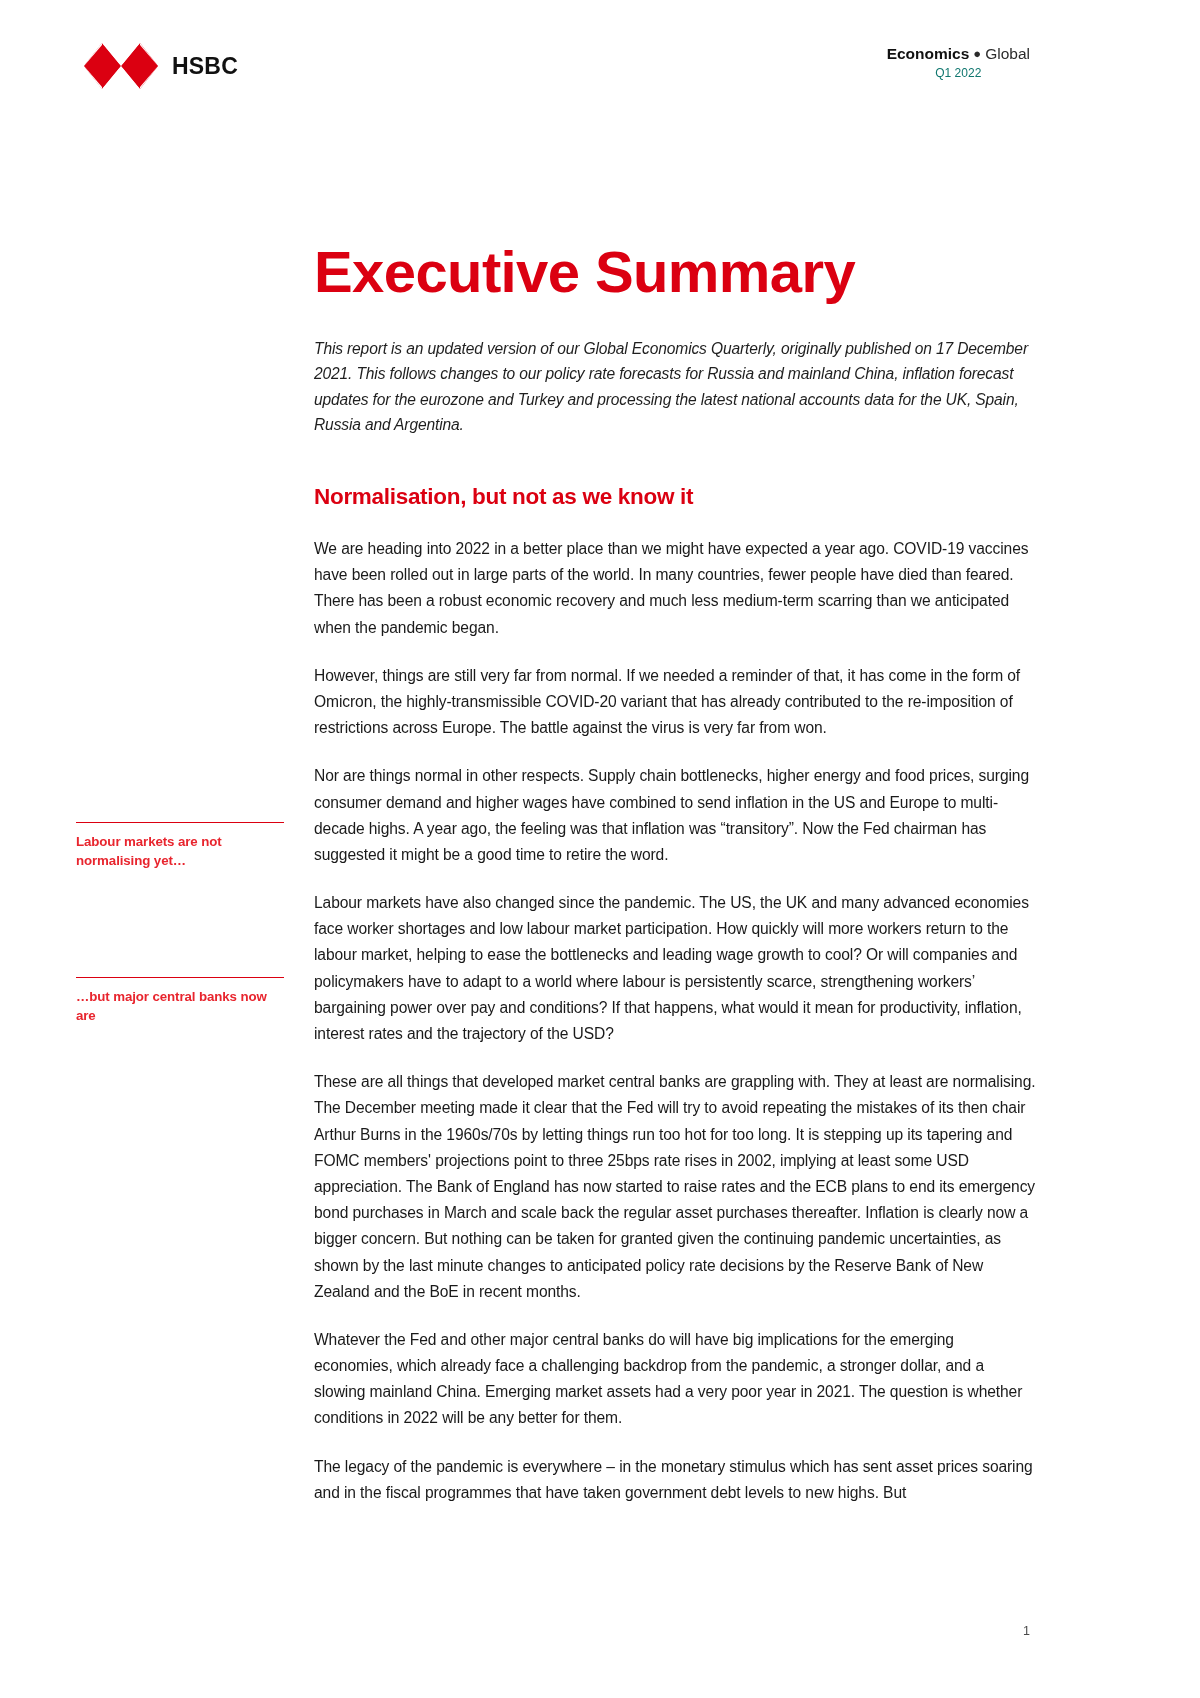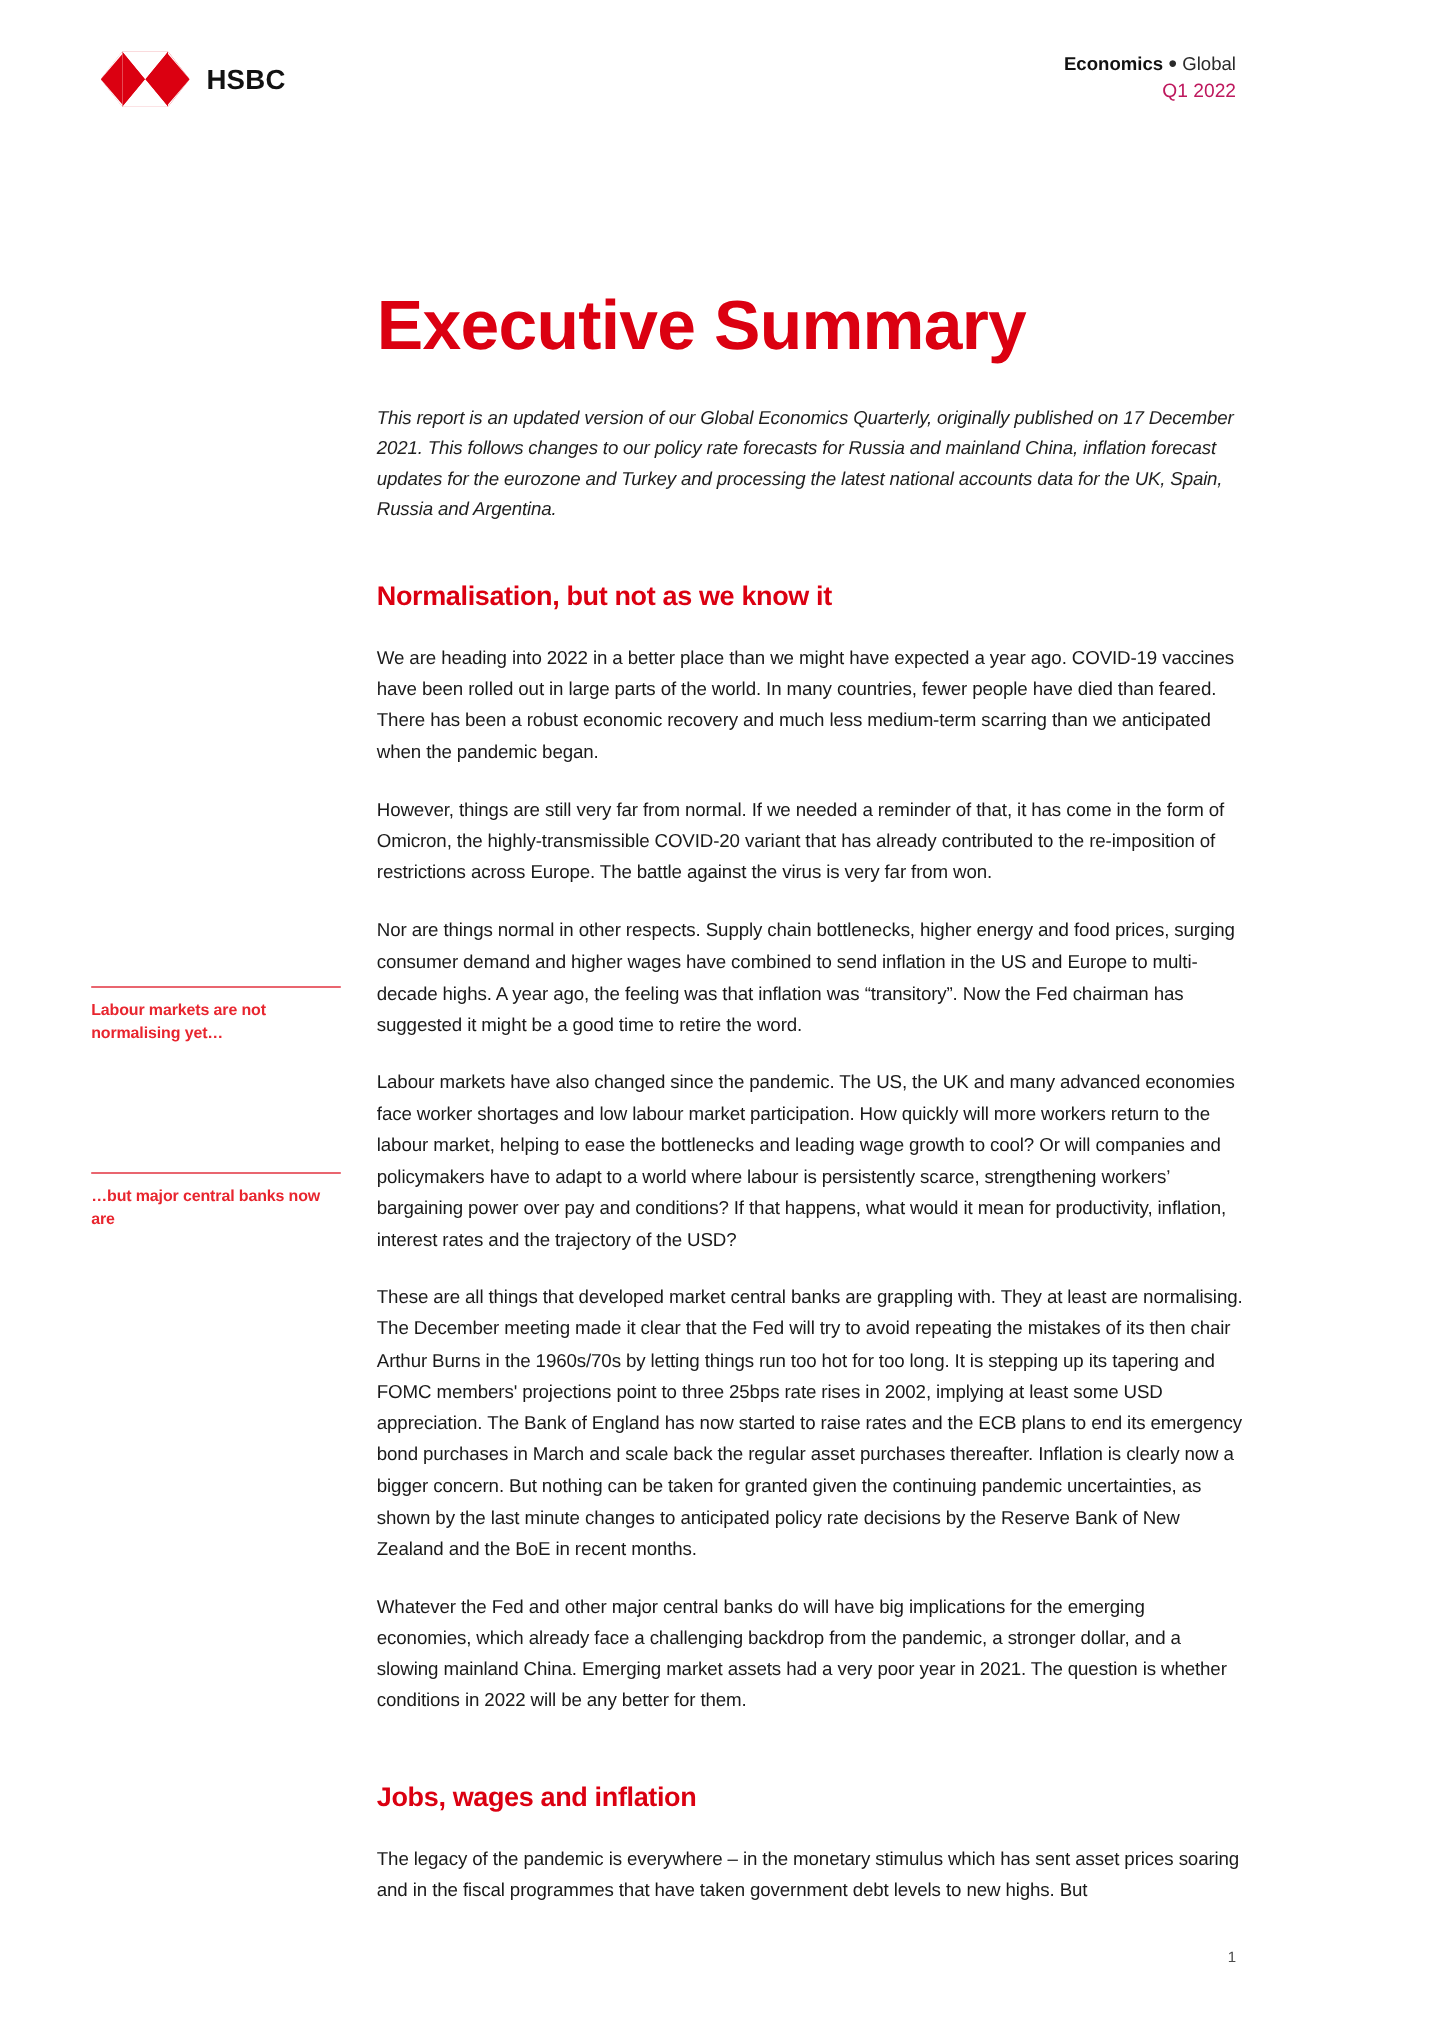--- a/index.html
+++ b/index.html
@@ -50,41 +50,41 @@
     font-size: 23px;
     font-weight: bold;
     letter-spacing: 0.2px;
     color: #111111;
     font-family: "Liberation Sans", sans-serif;
   }
   .header-right {
     position: absolute;
     right: 170px;
     top: 5px;
-    text-align: right;
+    text-align: center;
     line-height: 1.45;
   }
   .header-line1 {
     font-size: 15.5px;
     color: #2b2b2b;
   }
   .header-line1 b {
     font-weight: bold;
     color: #111111;
   }
   .header-bullet {
     display: inline-block;
     margin: 0 4px;
     font-size: 13px;
     position: relative;
     top: -1px;
   }
   .header-line2 {
-    font-size: 16px;
-    color: #be185d;
+    font-size: 12px;
+    color: #0f766e;
   }
 
   
   .doc-title {
     position: absolute;
     left: 314px;
     top: 204px;
     font-size: 58px;
     font-weight: bold;
     color: #db0011;
@@ -200,21 +200,20 @@
 
     <h2 class="section-head">Normalisation, but not as we know it</h2>
 
     <p class="body-par">We are heading into 2022 in a better place than we might have expected a year ago. COVID-19 vaccines have been rolled out in large parts of the world. In many countries, fewer people have died than feared. There has been a robust economic recovery and much less medium-term scarring than we anticipated when the pandemic began.</p>
     <p class="body-par">However, things are still very far from normal. If we needed a reminder of that, it has come in the form of Omicron, the highly-transmissible COVID-20 variant that has already contributed to the re-imposition of restrictions across Europe. The battle against the virus is very far from won.</p>
     <p class="body-par">Nor are things normal in other respects. Supply chain bottlenecks, higher energy and food prices, surging consumer demand and higher wages have combined to send inflation in the US and Europe to multi-decade highs. A year ago, the feeling was that inflation was “transitory”.  Now the Fed chairman has suggested it might be a good time to retire the word.</p>
     <p class="body-par">Labour markets have also changed since the pandemic. The US, the UK and many advanced economies face worker shortages and low labour market participation. How quickly will more workers return to the labour market, helping to ease the bottlenecks and leading wage growth to cool? Or will companies and policymakers have to adapt to a world where labour is persistently scarce, strengthening workers’ bargaining power over pay and conditions? If that happens, what would it mean for productivity, inflation, interest rates and the trajectory of the USD?</p>
     <p class="body-par">These are all things that developed market central banks are grappling with. They at least are normalising. The December meeting made it clear that the Fed will try to avoid repeating the mistakes of its then chair Arthur Burns in the 1960s/70s by letting things run too hot for too long. It is stepping up its tapering and FOMC members' projections point to three 25bps rate rises in 2002, implying at least some USD appreciation. The Bank of England has now started to raise rates and the ECB plans to end its emergency bond purchases in March and scale back the regular asset purchases thereafter. Inflation is clearly now a bigger concern. But nothing can be taken for granted given the continuing pandemic uncertainties, as shown by the last minute changes to anticipated policy rate decisions by the Reserve Bank of New Zealand and the BoE in recent months.</p>
     <p class="body-par">Whatever the Fed and other major central banks do will have big implications for the emerging economies, which already face a challenging backdrop from the pandemic, a stronger dollar, and a slowing mainland China. Emerging market assets had a very poor year in 2021. The question is whether conditions in 2022 will be any better for them.</p>
 
-    <h2 class="section-head spaced">Jobs, wages and inflation</h2>
 
     <p class="body-par">The legacy of the pandemic is everywhere – in the monetary stimulus which has sent asset prices soaring and in the fiscal programmes that have taken government debt levels to new highs. But</p>
 
   </div>
 
   <div class="page-number">1</div>
 
 </div>
 
 </body></html>

